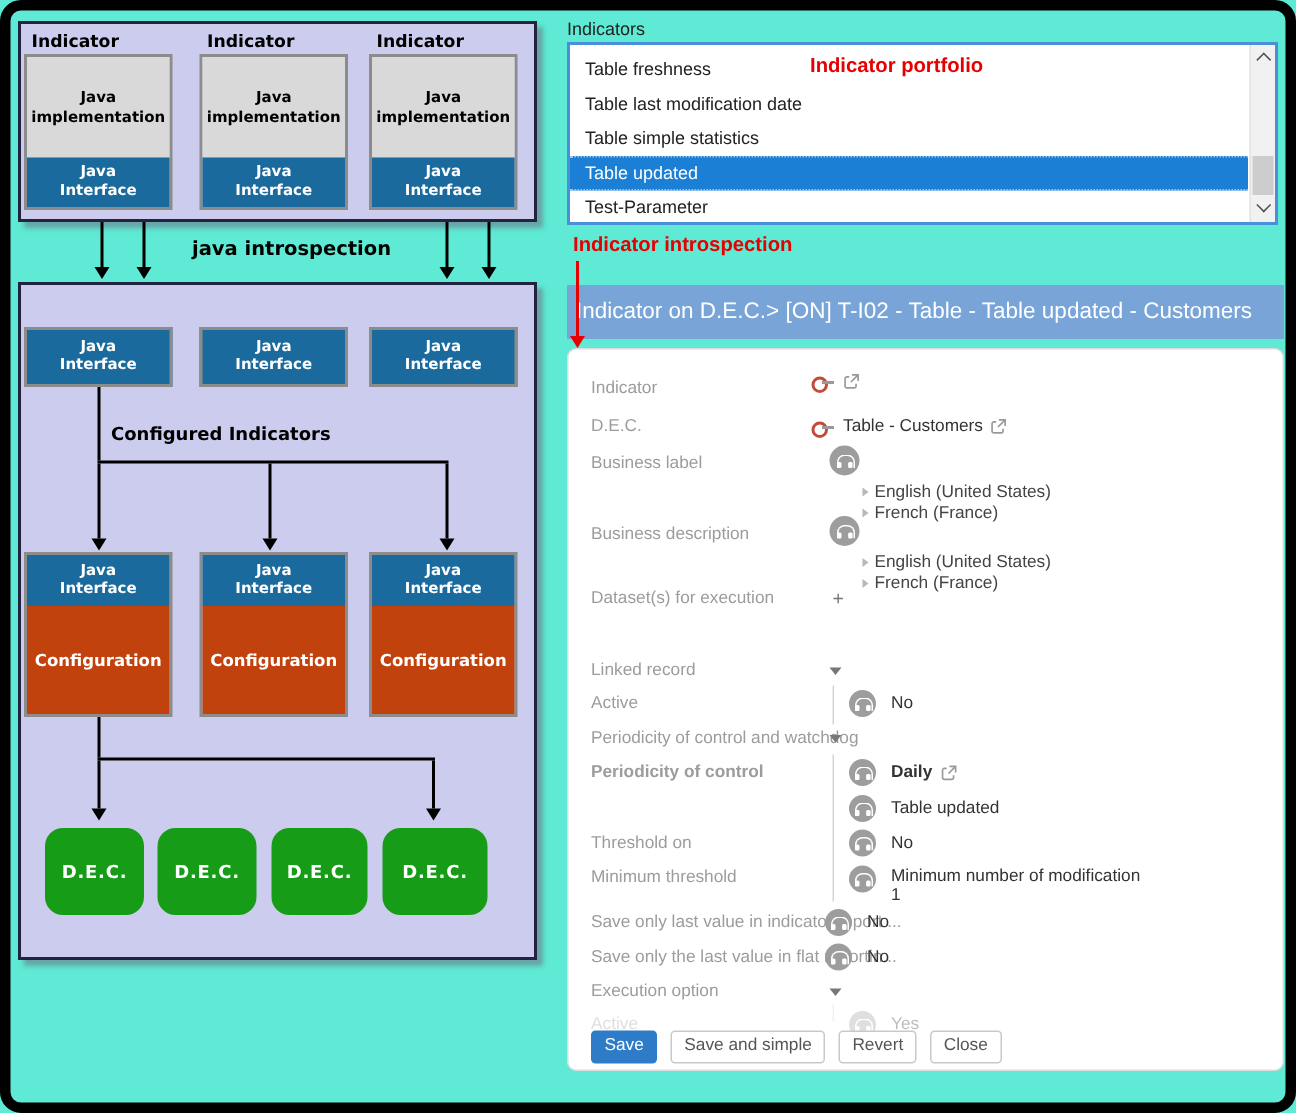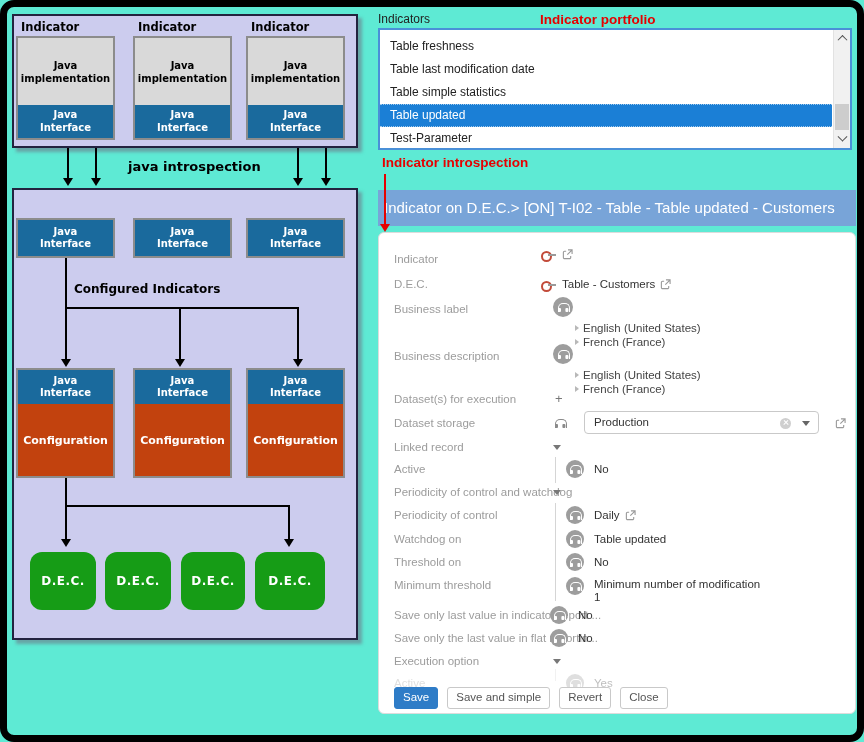--- a/index.html
+++ b/index.html
@@ -38,21 +38,21 @@
   .sbar { position:absolute; right:0; top:0; bottom:0; width:17px; background:#f1f1f1; border-left:1px solid #e2e2e2; }
   .sb-btn { position:absolute; left:0; width:16px; height:15px; display:flex; align-items:center; justify-content:center; }
   .sb-up { top:1px; } .sb-dn { bottom:1px; }
   .chev-up, .chev-dn { width:7px; height:7px; border-left:1.6px solid #505050; border-top:1.6px solid #505050; }
   .chev-up { transform:rotate(45deg) translate(1px,1px); }
   .chev-dn { transform:rotate(225deg) translate(2px,2px); }
   .sb-thumb { position:absolute; left:1px; width:14px; top:74px; height:26px; background:#cdcdcd; }
 
   
   .ann { position:absolute; color:#e60000; font-weight:bold; font-size:13.5px; z-index:20; }
-  .ann-portfolio { left:540px; top:12px; }
+  .ann-portfolio { left:540px; top:36px; }
   .ann-config { left:382px; top:155px; }
   .red-arrow { position:absolute; left:384px; top:174px; width:2px; height:50px; background:#e60000; z-index:21; }
   .red-arrow::after { content:''; position:absolute; bottom:-8px; left:50%; transform:translateX(-50%); border-left:5px solid transparent; border-right:5px solid transparent; border-top:8px solid #e60000; }
 
   
   .form-hdr { position:absolute; left:378px; top:190px; width:478px; height:36px; background:#78a4d8; color:#fff; font-size:15px; line-height:36px; padding-left:6px; white-space:nowrap; overflow:hidden; }
   .card { position:absolute; left:378px; top:232px; width:478px; height:482px; background:#fff; border:1px solid #dcdcdc; border-radius:6px; overflow:hidden; }
   .row { position:absolute; left:0; width:100%; height:20px; }
   .lbl { position:absolute; left:15px; top:0; width:150px; font-size:11.5px; color:#9c9c9c; line-height:20px; white-space:nowrap; }
   .val { position:absolute; top:0; font-size:11.5px; color:#333; line-height:20px; white-space:nowrap; display:flex; align-items:center; gap:5px; }
@@ -258,33 +258,20 @@
         <span class="tri-r"></span>
         <span>French (France)</span>
       </div>
     </div>
 
     <div class="row" style="top:156px;">
       <div class="lbl">Dataset(s) for execution</div>
       <div class="val plus" style="left:176px;">+</div>
     </div>
 
-    <div class="row" style="top:180px;">
-      <div class="lbl">Dataset storage</div>
-      <span class="hp gray" style="position:absolute; left:176px; top:6px;"></span>
-      <div class="combobox">
-        <span>Production</span>
-        <span class="cb-clear"></span>
-        <span class="cb-caret"></span>
-      </div>
-      <svg class="extlink" style="position:absolute; left:456px; top:5px;" width="11" height="11" viewBox="0 0 12 12">
-          <path d="M4.5 2.5H2.8A1.3 1.3 0 0 0 1.5 3.8v5.4a1.3 1.3 0 0 0 1.3 1.3h5.4a1.3 1.3 0 0 0 1.3-1.3V7.5" fill="none" stroke="#999" stroke-width="1.2"></path>
-          <path d="M6.5 1h4.5v4.5M10.8 1.2 5.8 6.2" fill="none" stroke="#999" stroke-width="1.2"></path>
-        </svg>
-    </div>
 
     <div class="row" style="top:204px;">
       <div class="lbl">Linked record</div>
       <span class="chev-dd" style="position:absolute; left:174px; top:8px;"></span>
     </div>
 
     <div class="indent-line" style="top:224px; height:26px;"></div>
     <div class="row" style="top:226px;">
       <div class="lbl">Active</div>
       <div class="circ" style="position:absolute; left:187px; top:1px;">
@@ -295,36 +282,35 @@
         </div>
     </div>
 
     <div class="row" style="top:249px;">
       <div class="lbl">Periodicity of control and watchdog</div>
       <span class="chev-dd" style="position:absolute; left:174px; top:8px;"></span>
     </div>
 
     <div class="indent-line" style="top:270px; height:98px;"></div>
 
-    <div class="row" style="top:272px;">
+    <div class="row" style="top:272px;font-weight:bold;">
       <div class="lbl">Periodicity of control</div>
       <div class="circ" style="position:absolute; left:187px; top:1px;">
           <span class="hp"></span>
         </div>
       <div class="val" style="left:215px;">
         <span>Daily</span>
         <svg class="extlink" width="11" height="11" viewBox="0 0 12 12">
             <path d="M4.5 2.5H2.8A1.3 1.3 0 0 0 1.5 3.8v5.4a1.3 1.3 0 0 0 1.3 1.3h5.4a1.3 1.3 0 0 0 1.3-1.3V7.5" fill="none" stroke="#999" stroke-width="1.2"></path>
             <path d="M6.5 1h4.5v4.5M10.8 1.2 5.8 6.2" fill="none" stroke="#999" stroke-width="1.2"></path>
           </svg>
       </div>
     </div>
 
     <div class="row" style="top:296px;">
-      <div class="lbl">Watchdog on</div>
       <div class="circ" style="position:absolute; left:187px; top:1px;">
           <span class="hp"></span>
         </div>
       <div class="val" style="left:215px;">
           <span>Table updated</span>
         </div>
     </div>
 
     <div class="row" style="top:319px;">
       <div class="lbl">Threshold on</div>

